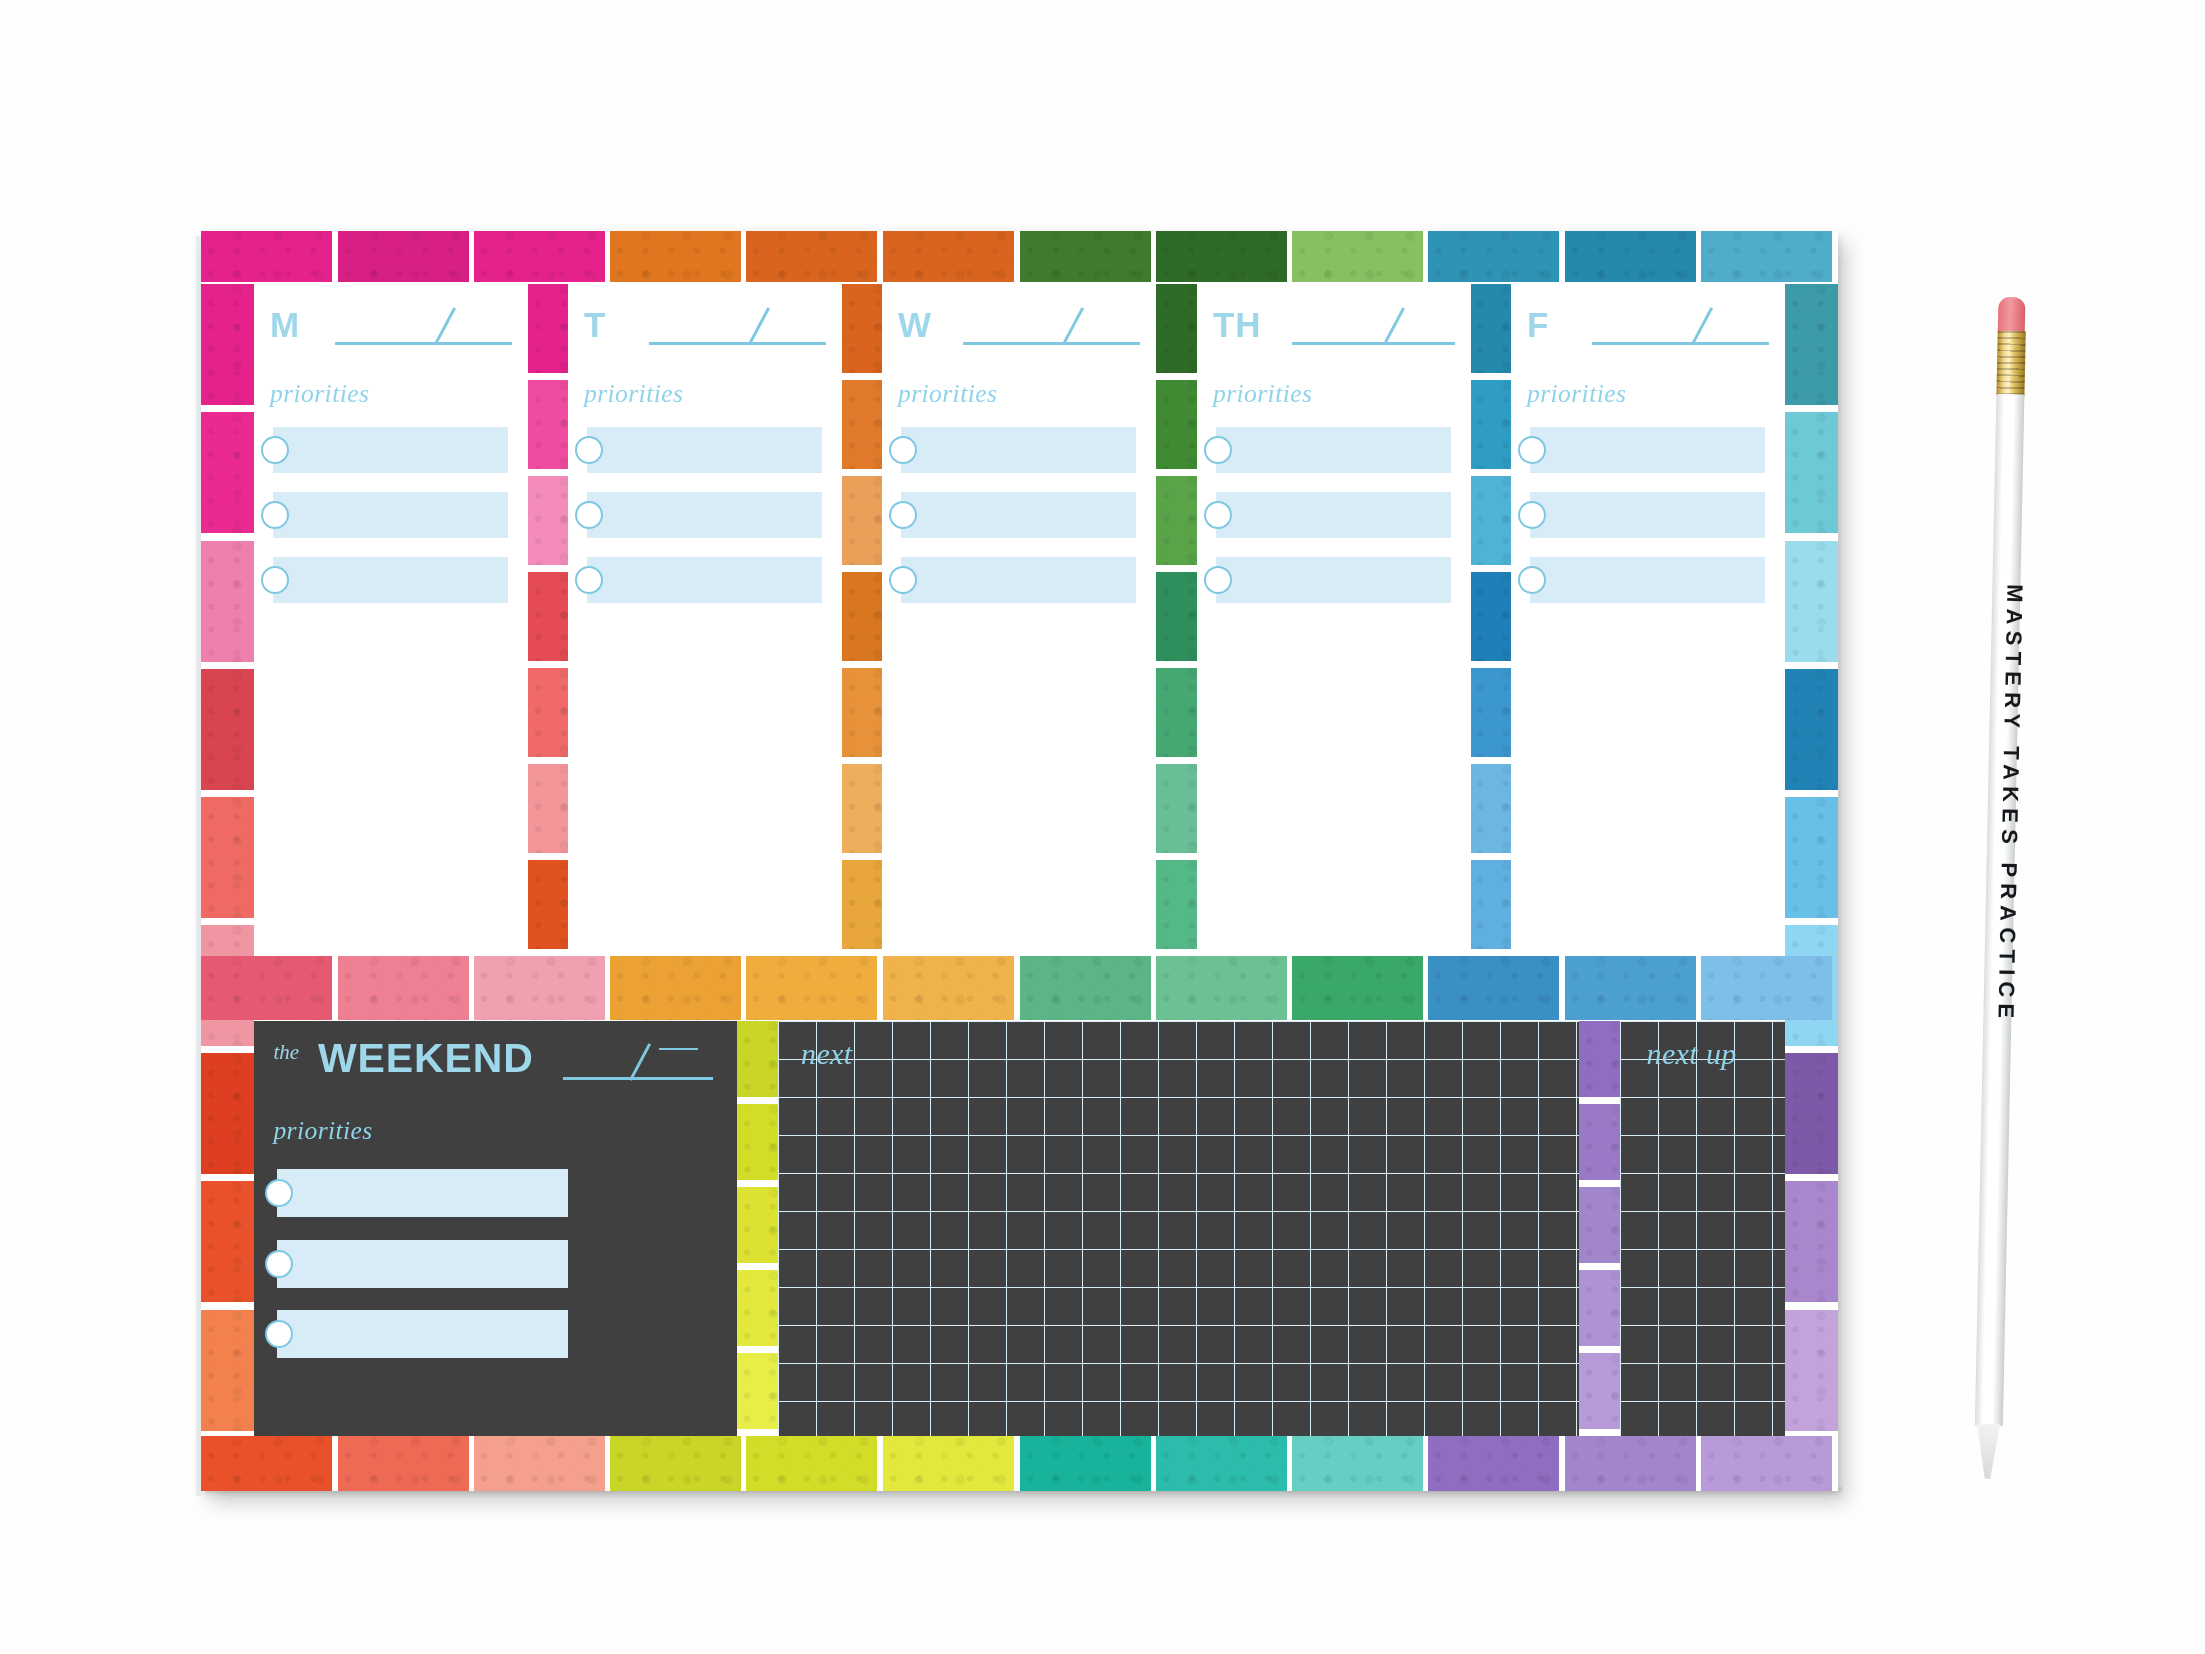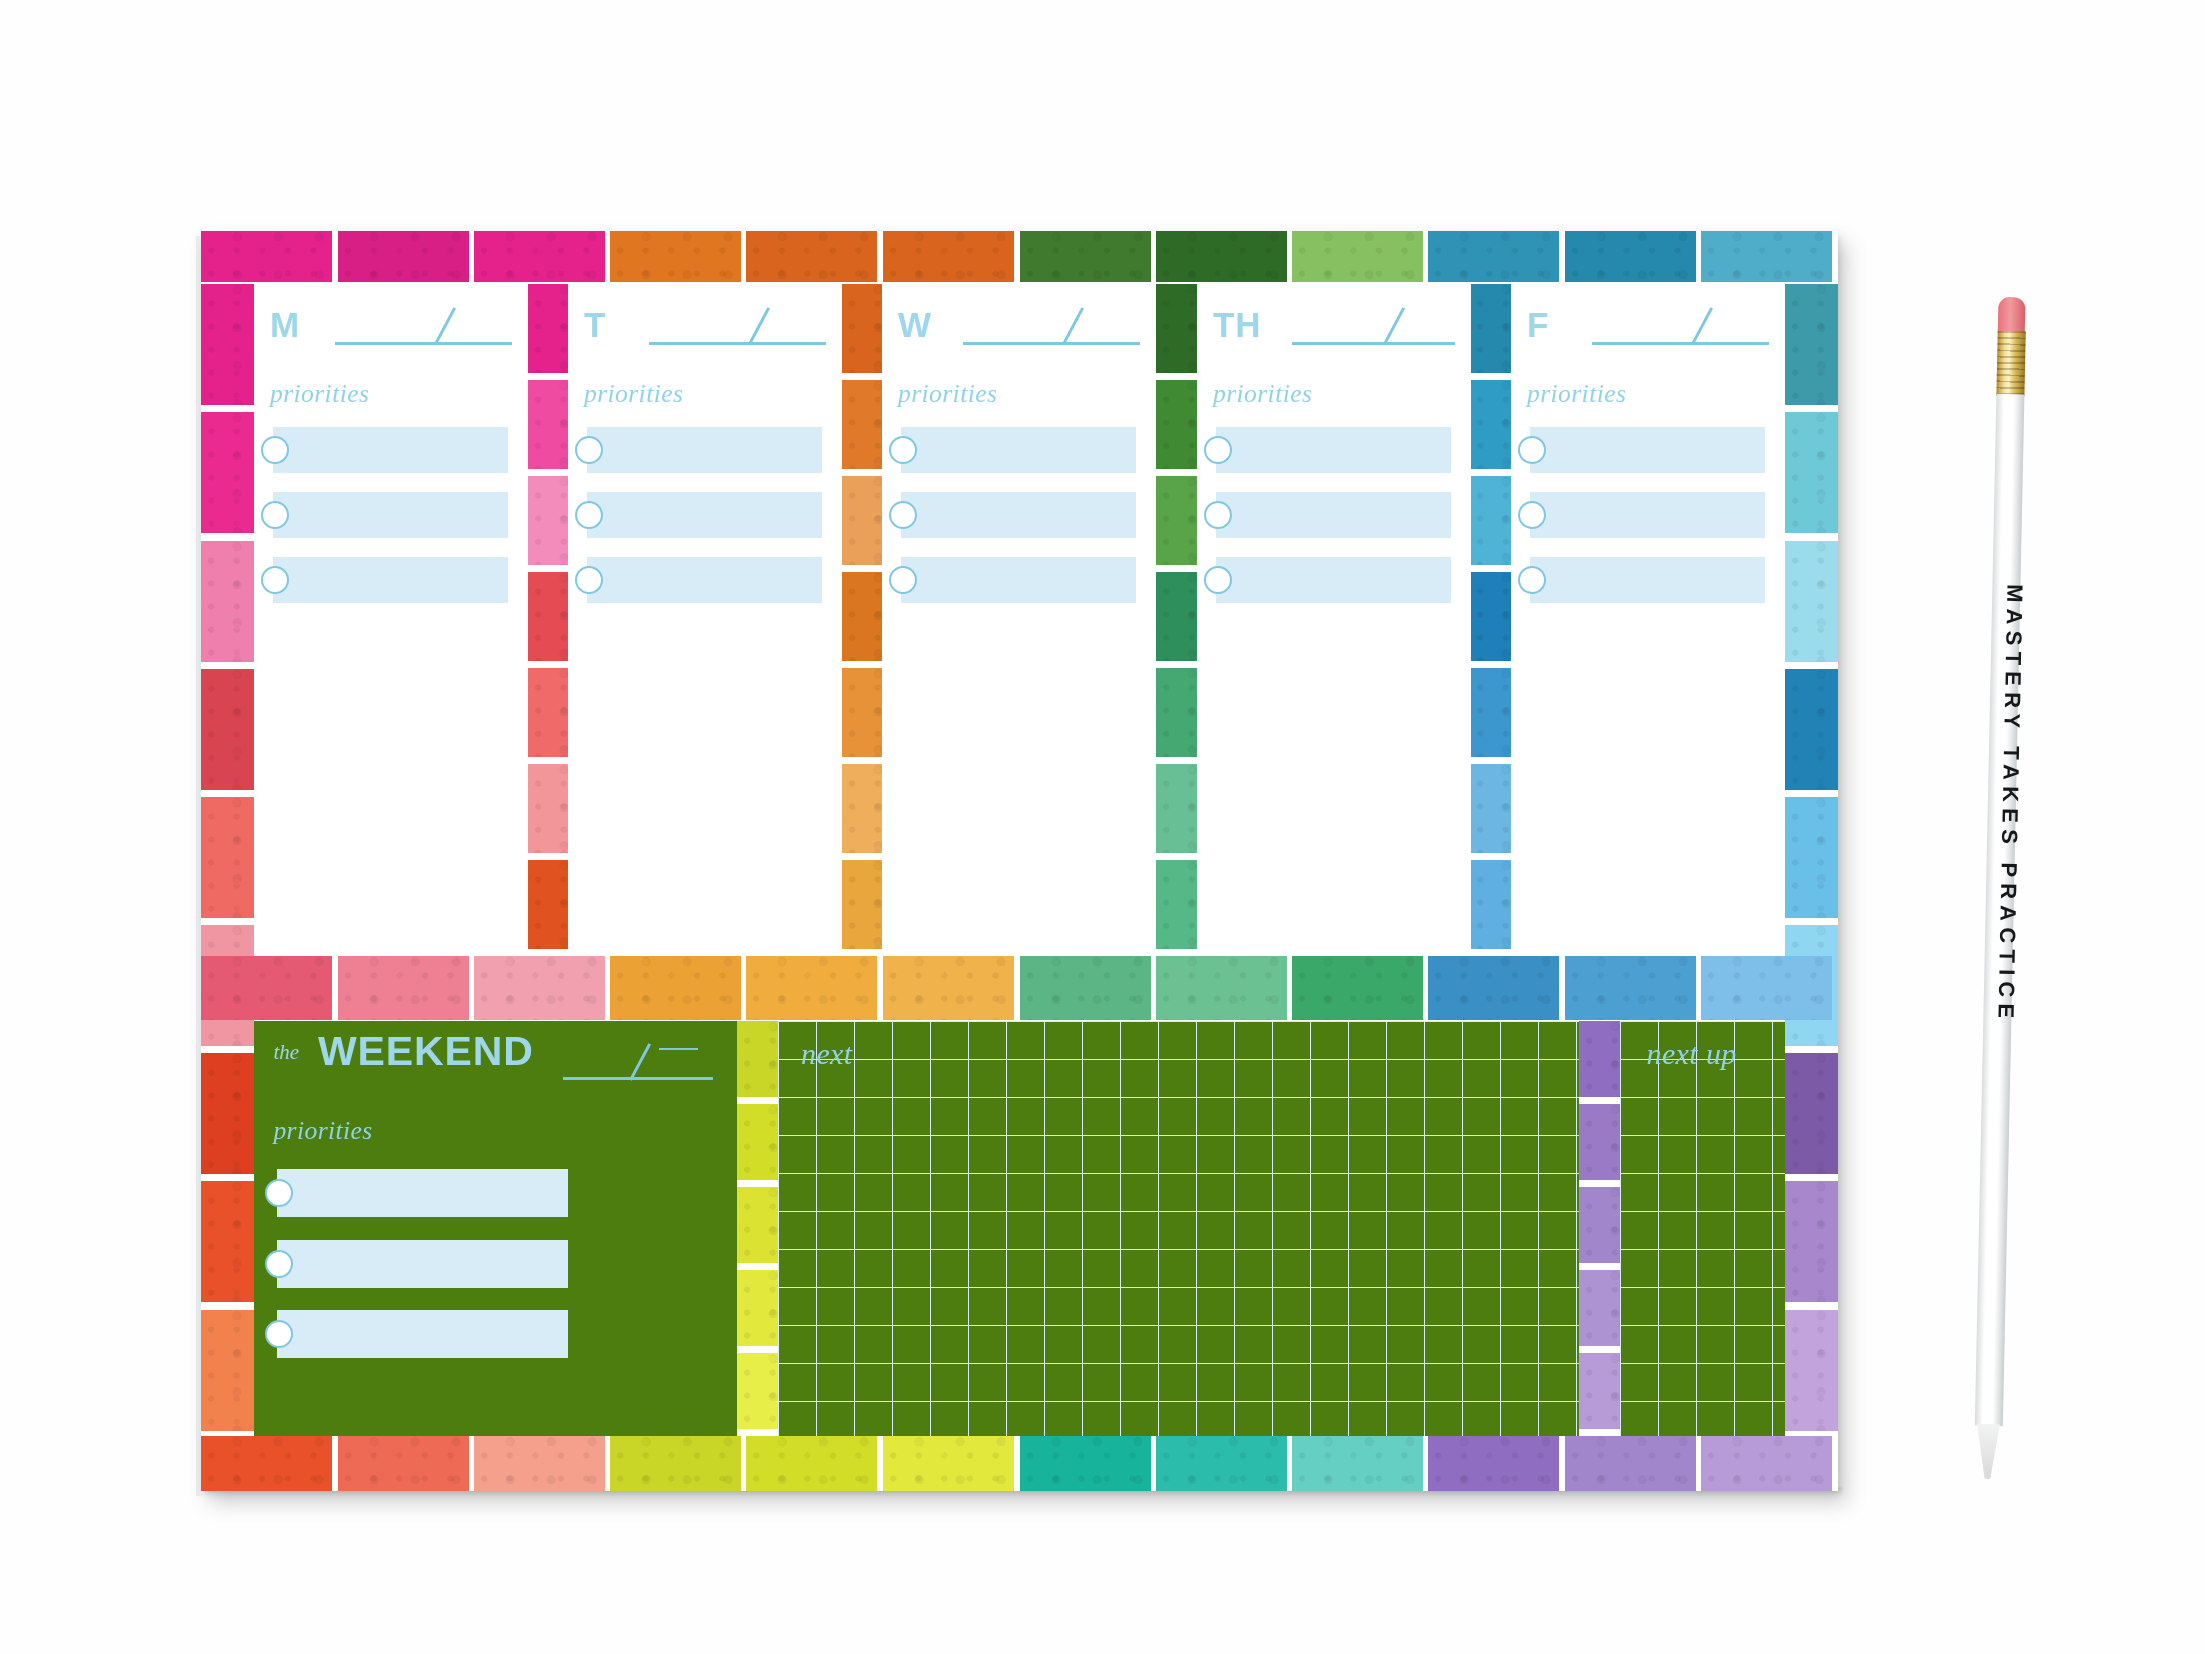--- a/index.html
+++ b/index.html
@@ -36,21 +36,21 @@
   .dateline{position:absolute;height:2.6px;background:#7fc8e2;}
   .dateslash{position:absolute;width:2.6px;background:#7fc8e2;transform:rotate(28deg);transform-origin:bottom center;}
   .datedash{position:absolute;height:2.6px;background:#7fc8e2;}
 
   .priorities{position:absolute;font-size:25.6px;color:#8ed3ea;font-style:italic;font-family:"Liberation Serif",serif;letter-spacing:0.4px;}
   .prow{position:absolute;}
   .pbar{position:absolute;background:#d7ecf6;}
   .pcircle{position:absolute;border:2.6px solid #7fc8e2;border-radius:50%;background:#fff;}
 
   
-  .panel{position:absolute;background:#4d7c0f;text-decoration:underline;}
+  .panel{position:absolute;background:#404040;text-decoration:underline;}
   .grid-bg{position:absolute;
     background-image:
       linear-gradient(to right, #d8edf7 1.3px, transparent 1.3px),
       linear-gradient(to bottom, #d8edf7 1.3px, transparent 1.3px);
     background-size:38px 38px;background-position:0 0;}
   .wk-the{position:absolute;font-size:21px;color:#9fd7ea;font-style:italic;font-family:"Liberation Serif",serif;}
   .wk-main{position:absolute;font-size:41px;font-weight:700;color:#9fd7ea;letter-spacing:0.9px;}
   .script{position:absolute;font-size:30px;color:#8ed3ea;font-style:italic;font-family:"Liberation Serif",serif;letter-spacing:0.4px;}
 
   
@@ -253,21 +253,21 @@
             <div class="pbar" style="left: 19.4px; top: 0px; width: 235px; height: 46px;"></div>
             <div class="pcircle" style="left: 7px; top: 8.8px; width: 28px; height: 28px;"></div>
           </div>
           <div class="prow" style="left: 0px; top: 273px; width: 274px; height: 46px;">
             <div class="pbar" style="left: 19.4px; top: 0px; width: 235px; height: 46px;"></div>
             <div class="pcircle" style="left: 7px; top: 8.8px; width: 28px; height: 28px;"></div>
           </div>
         </div>
         <div class="panel" style="left: 53px; top: 790px; width: 483px; height: 415px;">
           <div class="wk-the" style="left: 19.4px; top: 19.4px;">the</div>
-          <div class="wk-main" style="left: 64px; top: 7px;">WEEKEND</div>
+          <div class="wk-main" style="left: 64px; top: 14px;">WEEKEND</div>
           <div class="dateline" style="left: 309px; top: 56px; width: 150px;"></div>
           <div class="dateslash" style="left: 375px; top: 17.6px; height: 41px;"></div>
           <div class="datedash" style="left: 405px; top: 26.5px; width: 39px;"></div>
           <div class="priorities" style="left: 19.4px; top: 95px;">priorities</div>
           <div class="prow" style="left: 0px; top: 148px; width: 483px; height: 48px;">
             <div class="pbar" style="left: 23px; top: 0px; width: 291px; height: 48px;"></div>
             <div class="pcircle" style="left: 10.6px; top: 9.7px; width: 28px; height: 28px;"></div>
           </div>
           <div class="prow" style="left: 0px; top: 219px; width: 483px; height: 48px;">
             <div class="pbar" style="left: 23px; top: 0px; width: 291px; height: 48px;"></div>

